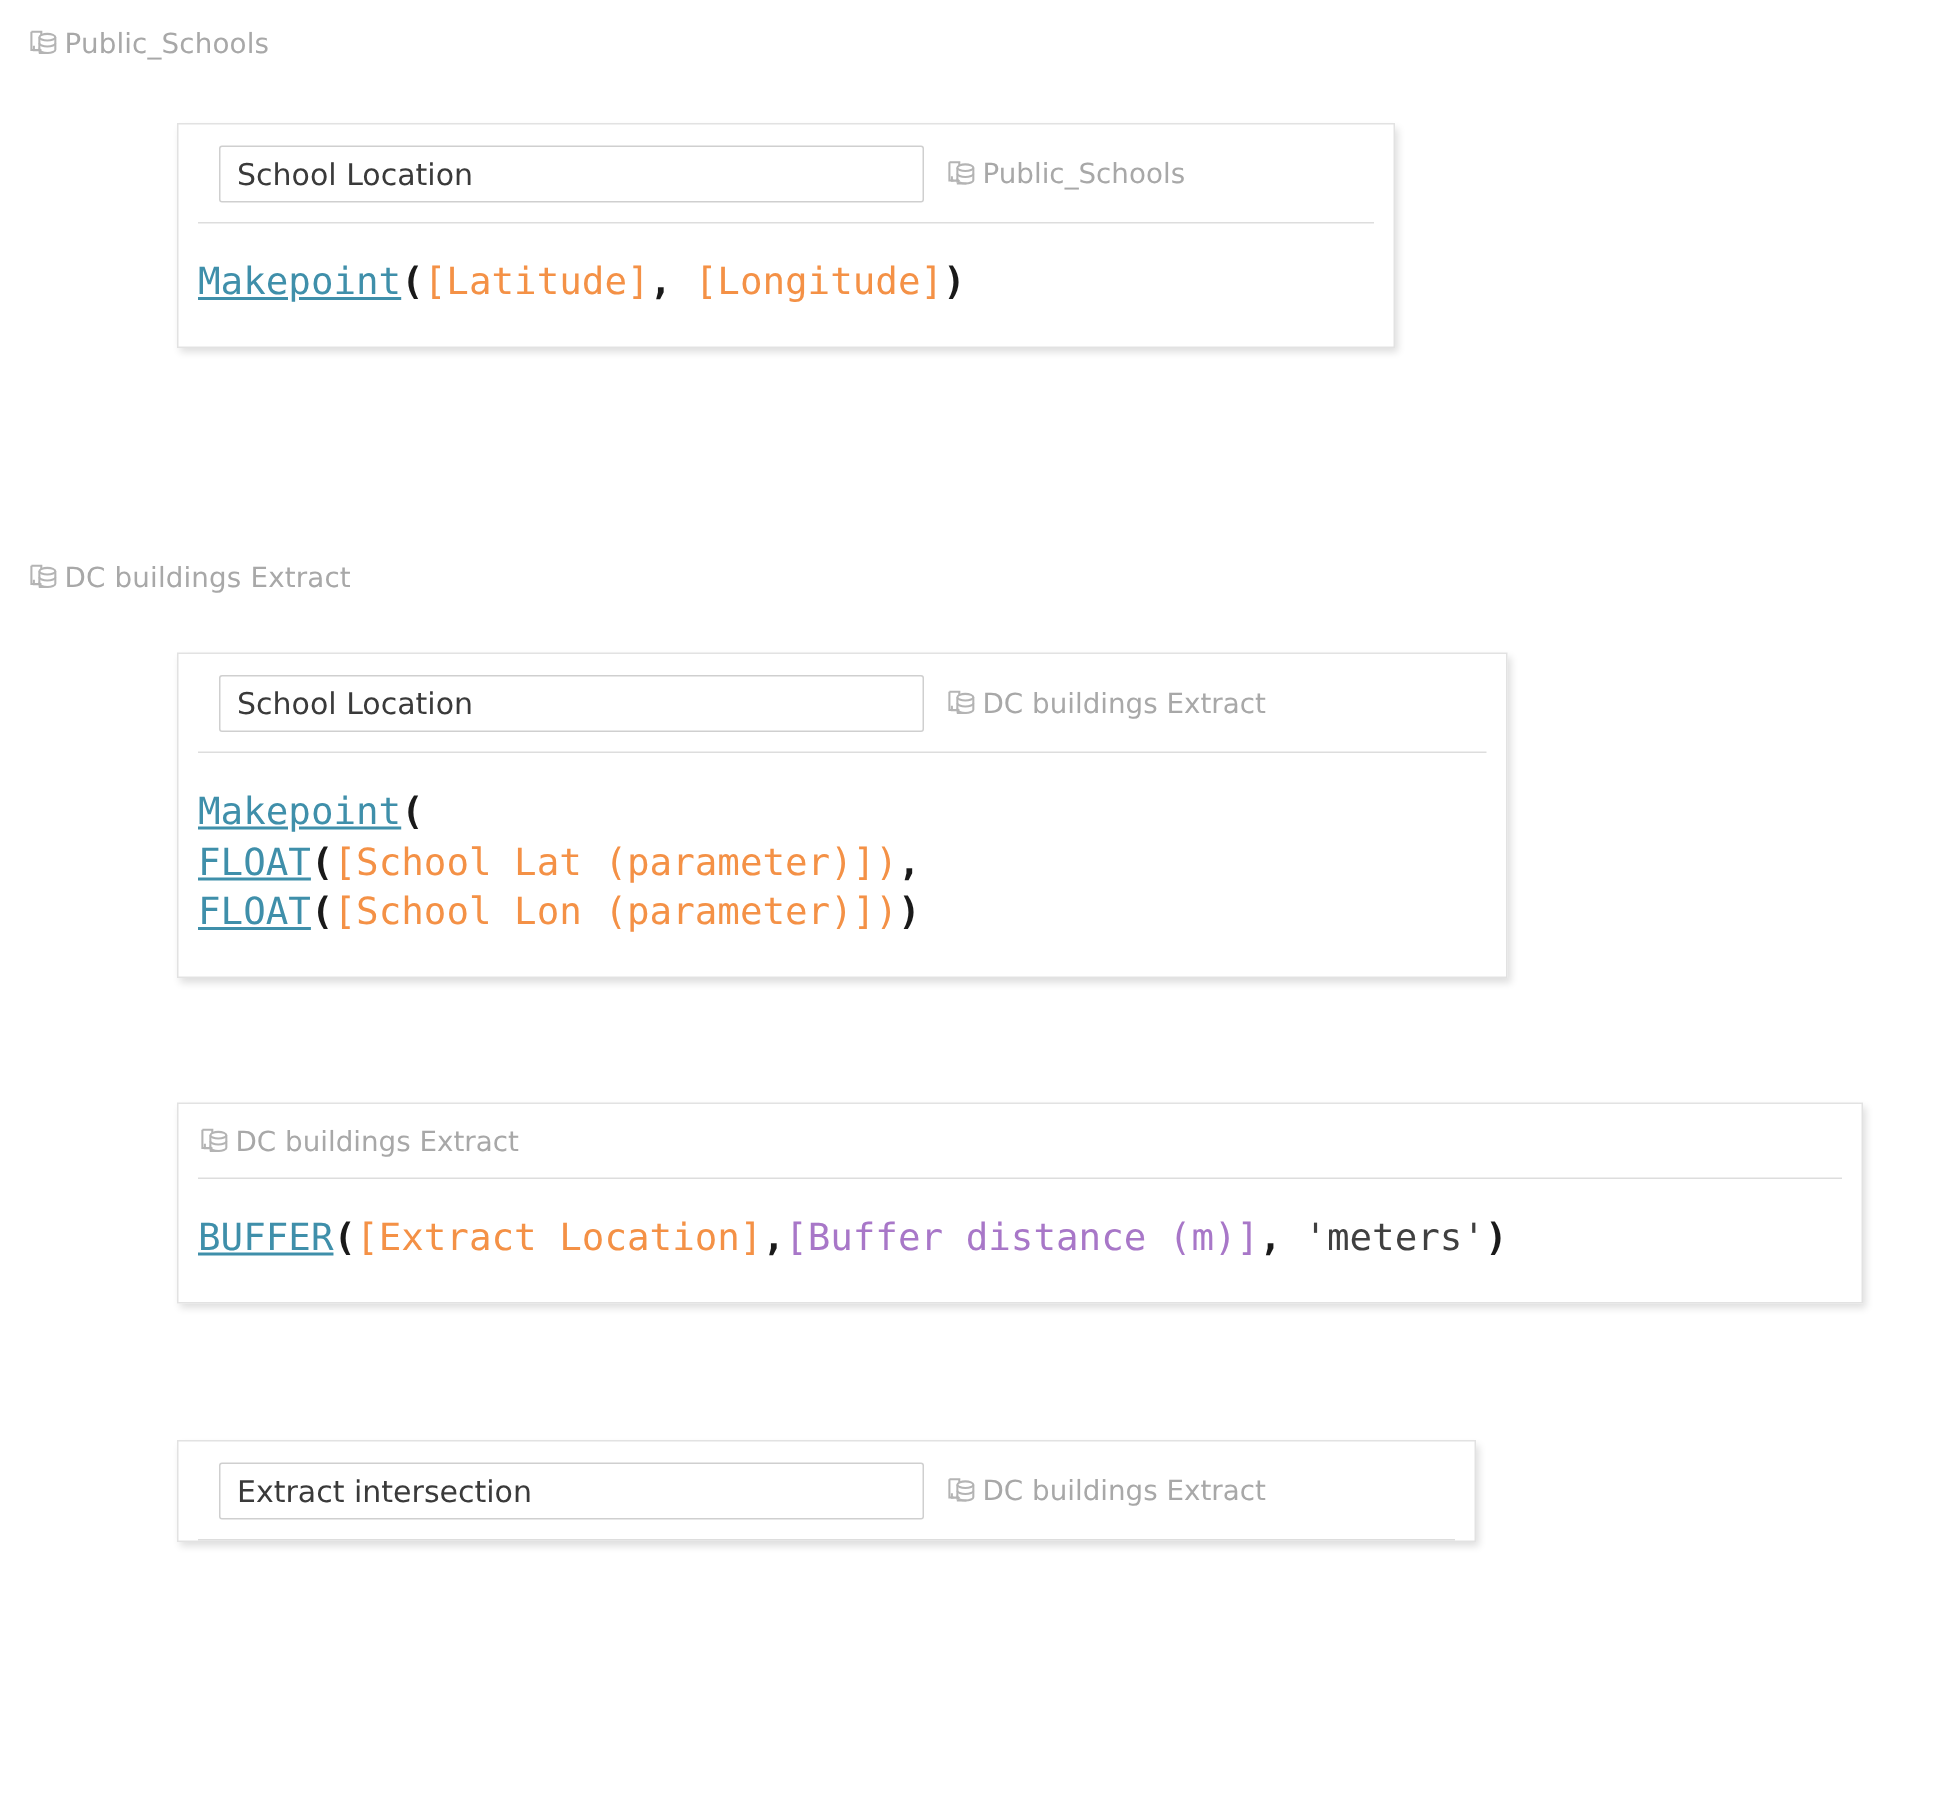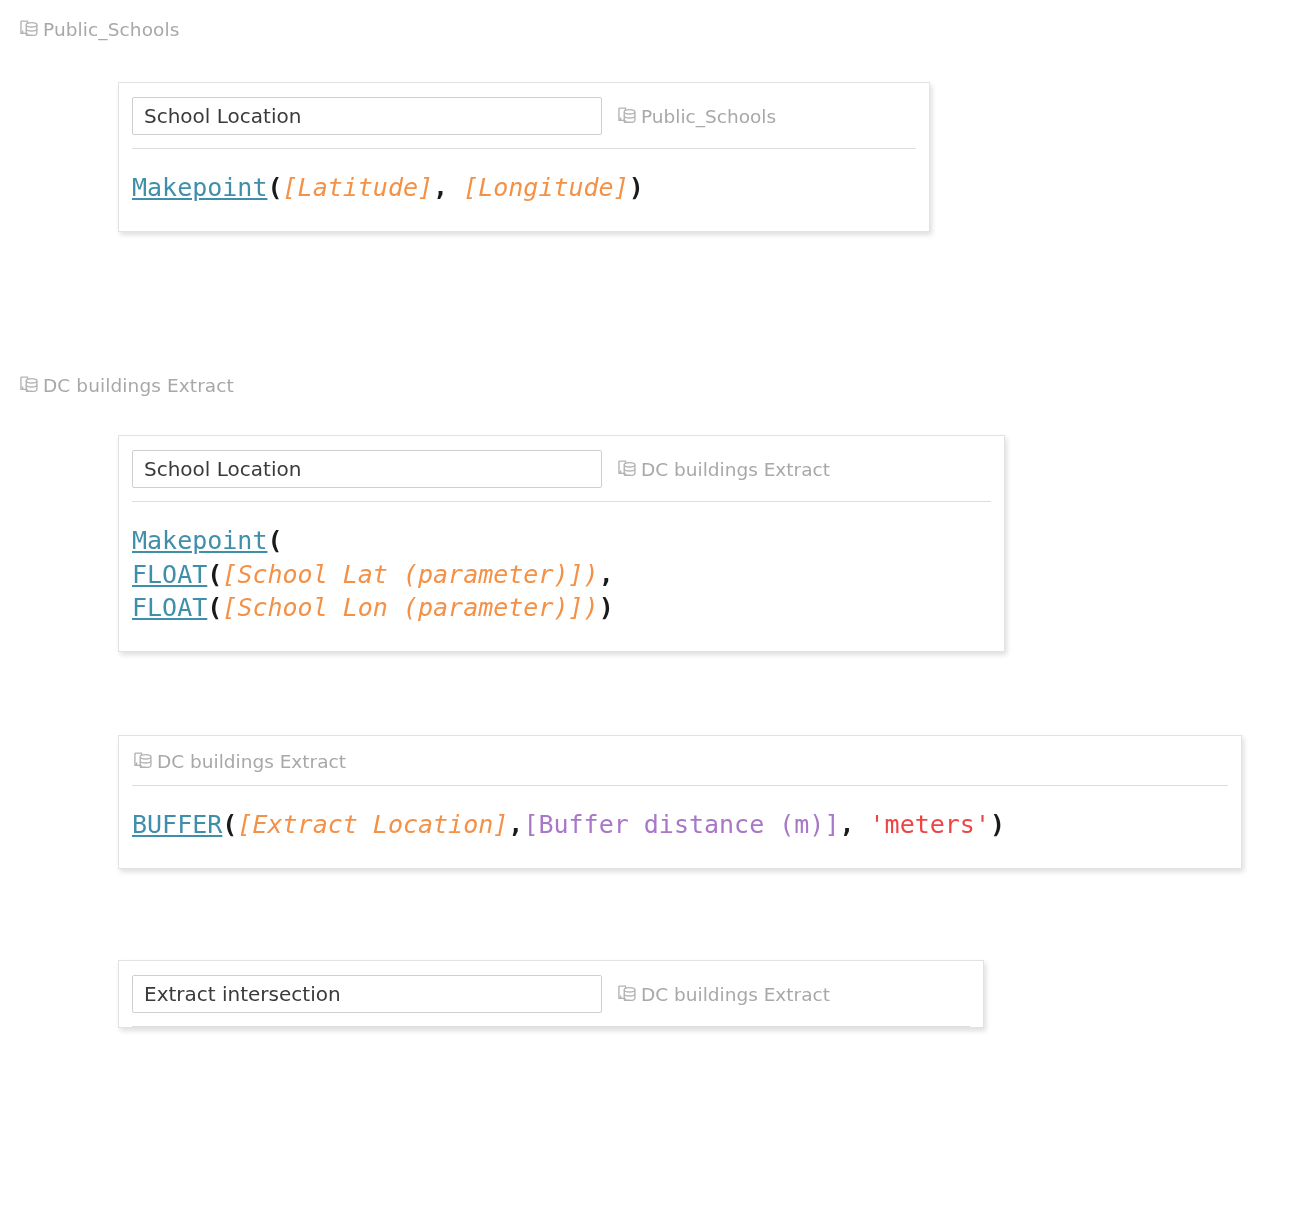--- a/index.html
+++ b/index.html
@@ -67,20 +67,21 @@
     width: 470px;
     flex: 0 0 470px;
     display: flex;
     align-items: center;
     padding: 0 11px;
     font-size: 20px;
     color: #3a3a3a;
     font-family: "DejaVu Sans", "Liberation Sans", sans-serif;
     white-space: nowrap;
     overflow: hidden;
+    margin-left: 14px;
   }
   .calc-source {
     display: flex;
     align-items: center;
     gap: 3px;
     white-space: nowrap;
   }
   .calc-source .src-label {
     font-size: 18.5px;
     color: #a8a8a8;
@@ -92,24 +93,24 @@
   }
   .calc-body {
     padding: 22px 13px 26px 13px;
     font-family: "DejaVu Sans Mono", "Liberation Mono", monospace;
     font-size: 25px;
     line-height: 1.34;
     white-space: pre;
     color: #1a1a1a;
   }
   .tok-fn    { color: #3f8faa; text-decoration: underline; }
-  .tok-field { color: #f49146; font-style: italic; }
+  .tok-field { color: #f49146; }
   .tok-param { color: #a877c8; }
   .tok-punct { color: #1a1a1a; font-weight: bold; }
-  .tok-str   { color: #ef4444; }
+  .tok-str   { color: #404040; }
 </style>
 </head>
 <body>
 
 <div class="page">
 
 <div class="ds-header" style="left: 18px; top: 18px;">
       <span class="ds-icon">
         <svg viewBox="0 0 24 24" width="22" height="22" aria-hidden="true">
           <g fill="none" stroke="#b4b4b4" stroke-width="1.5">

